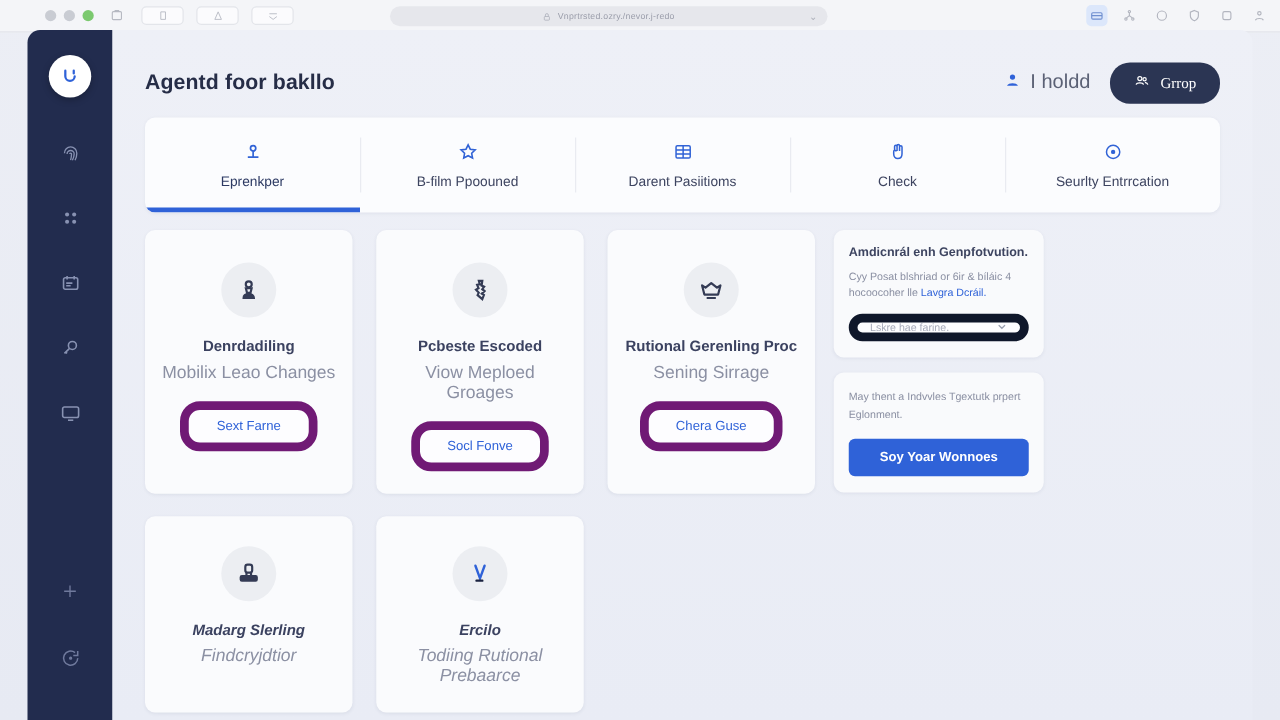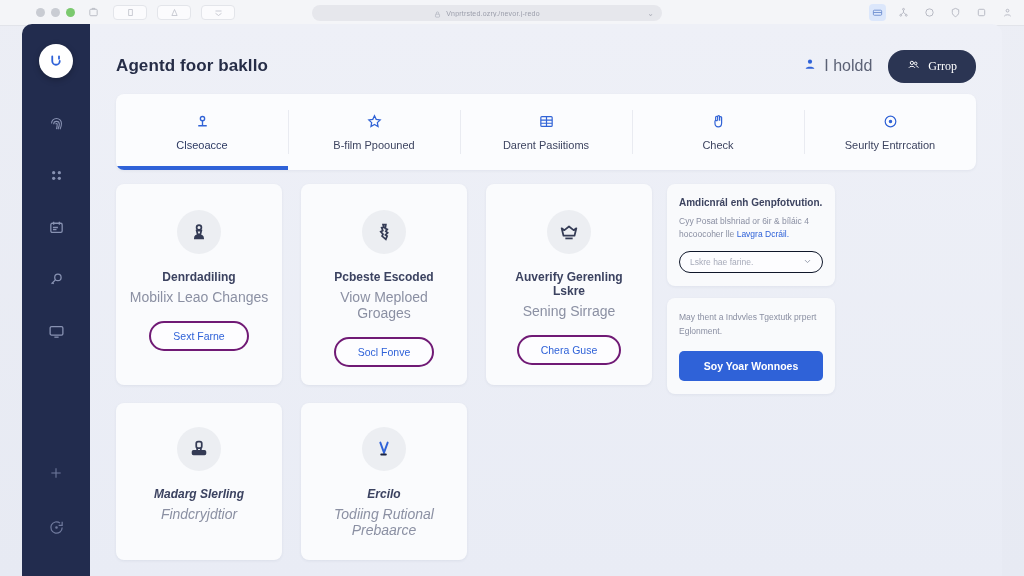--- a/index.html
+++ b/index.html
@@ -172,21 +172,21 @@
     margin: 0 auto 16px auto;
     display: flex; align-items: center; justify-content: center;
     color: #343b55;
   }
   .card-title { font-size: 12px; font-weight: bold; color: #3b4260; margin-bottom: 5px; }
   .card-sub { font-size: 14px; color: #8b90a3; margin-bottom: 16px; }
   .card.short .card-sub { margin-bottom: 0; }
   .card-btn {
     display: inline-block;
     background: #fdfdff;
-    border: 2px solid #701a75;
+    border: 7px solid #701a75;
     border-radius: 16px;
     color: #2f62d8; font-size: 10.5px;
     padding: 7px 22px;
     font-family: "Liberation Sans", sans-serif;
     cursor: pointer;
   }
 
   
   .side-panels { width: 168px; display: flex; flex-direction: column; gap: 12px; }
   .panel {
@@ -195,21 +195,21 @@
     padding: 13px 12px;
     box-shadow: 0 1px 3px rgba(40,50,90,.06);
   }
   .panel-title { font-size: 10px; font-weight: bold; color: #3d4460; margin-bottom: 7px; }
   .panel-text { font-size: 8.5px; line-height: 1.55; color: #8a8fa2; }
   .panel-link { color: #2f62d8; }
   .select {
     margin-top: 10px;
     height: 22px;
     background: #fdfdff;
-    border: 1px solid #0f172a;
+    border: 7px solid #0f172a;
     border-radius: 11px;
     display: flex; align-items: center; justify-content: space-between;
     padding: 0 10px;
     font-size: 8.5px; color: #a7abba;
     cursor: pointer;
   }
   .panel-text2 { font-size: 8.5px; line-height: 1.6; color: #8a8fa2; margin-bottom: 12px; }
   .primary-btn {
     width: 100%;
     background: #2f62d8; color: #fff;
@@ -405,21 +405,21 @@
 
     <div class="tabbar">
       <div class="tab active">
         <span class="t-icon">
           <svg width="17" height="17" viewBox="0 0 24 24" fill="none" stroke="currentColor" stroke-width="1.9">
               <circle cx="12" cy="8" r="3"></circle>
               <path d="M6 18h12"></path>
               <path d="M12 11v7"></path>
             </svg>
         </span>
-        <span class="t-label">Clseoacce</span>
+        <span class="t-label">Eprenkper</span>
       </div>
       <div class="tab">
         <span class="t-icon">
           <svg width="17" height="17" viewBox="0 0 24 24" fill="none" stroke="currentColor" stroke-width="1.8">
               <path d="M12 4l2.4 5 5.6.7-4 3.9 1 5.4-5-2.7-5 2.7 1-5.4-4-3.9 5.6-.7z"></path>
             </svg>
         </span>
         <span class="t-label">B-film Ppoouned</span>
       </div>
       <div class="tab">
@@ -478,21 +478,21 @@
           <button class="card-btn">Socl Fonve</button>
         </div>
 
         <div class="card">
           <div class="card-ico">
             <svg width="22" height="22" viewBox="0 0 24 24" fill="none" stroke="currentColor" stroke-width="1.9" stroke-linejoin="round">
                 <path d="M4 8l3 2 5-4 5 4 3-2-2 8H6z"></path>
                 <path d="M8 19h8"></path>
               </svg>
           </div>
-          <div class="card-title">Auverify Gerenling Lskre</div>
+          <div class="card-title">Rutional Gerenling Proc</div>
           <div class="card-sub">Sening Sirrage</div>
           <button class="card-btn">Chera Guse</button>
         </div>
 
         <div class="card short">
           <div class="card-ico">
             <svg width="22" height="22" viewBox="0 0 24 24" fill="none" stroke="currentColor" stroke-width="1.9">
                 <rect x="9" y="4" width="6" height="7" rx="2"></rect>
                 <path d="M10 11v3M14 11v3"></path>
                 <rect x="5" y="14" width="14" height="4" rx="1" fill="currentColor"></rect>

